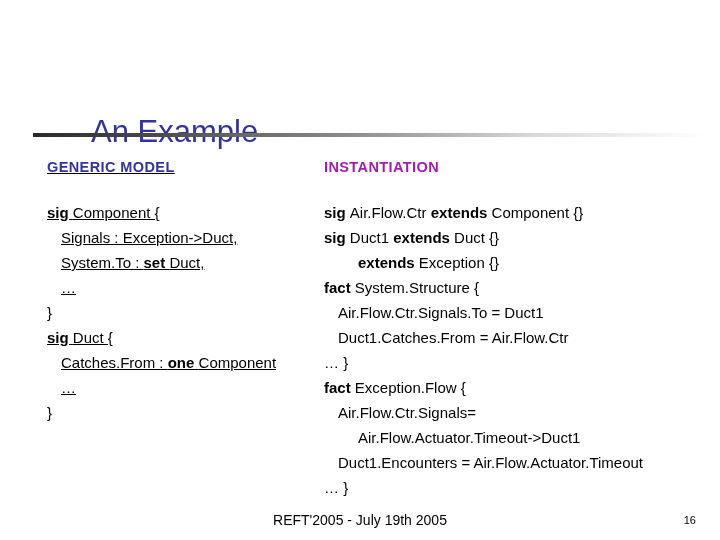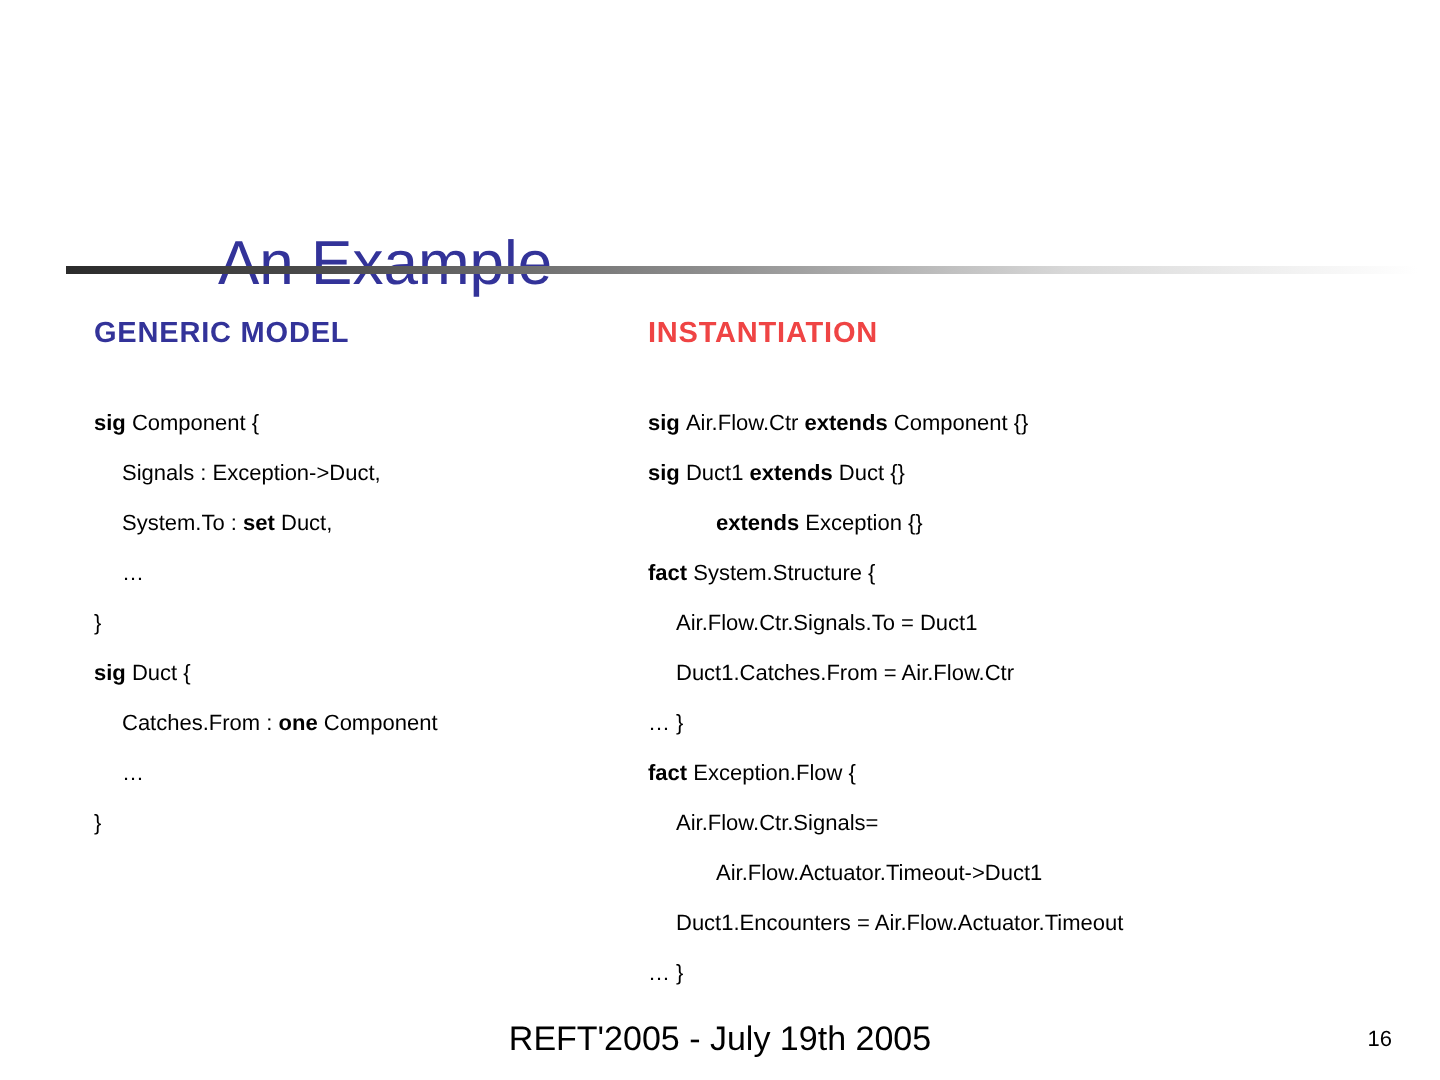--- a/index.html
+++ b/index.html
@@ -19,21 +19,21 @@
   .slide {
     position: absolute;
     inset: 0;
     width: 720px;
     height: 540px;
   }
 
   
   .slide-title {
     position: absolute;
-    left: 109px;
+    left: 91px;
     top: 92px;
     font-size: 31px;
     font-weight: normal;
     color: #333399;
     letter-spacing: 0px;
     line-height: 38px;
     white-space: nowrap;
   }
 
   .title-rule {
@@ -49,57 +49,57 @@
                 #d8d8d8 74%,
                 #f4f4f4 92%,
                 #ffffff 100%);
   }
 
   
   .col {
     position: absolute;
     top: 158px;
   }
-  .col-left  { left: 47px;  width: 275px; }
+  .col-left  { left: 47px;  width: 275px; text-decoration: underline; }
   .col-right { left: 324px; width: 392px; }
 
   .col-heading {
     font-size: 14.5px;
     font-weight: bold;
     letter-spacing: 0.4px;
     line-height: 18px;
     margin: 0 0 24px 0;
     white-space: nowrap;
   }
   .col-heading.generic { color: #333399; }
-  .col-heading.instant { color: #ef4444; }
+  .col-heading.instant { color: #a21caf; }
 
   .code-block {
-    font-size: 11px;
+    font-size: 15px;
     color: #000000;
     line-height: 25px;
   }
   .code-line {
     white-space: pre;
     height: 25px;
   }
   .code-line b { font-weight: bold; }
 
   .ind-0 { padding-left: 0px; }
   .ind-1 { padding-left: 14px; }
   .ind-2 { padding-left: 34px; }
 
   
   .footer-text {
     position: absolute;
     left: 0;
     top: 512px;
     width: 720px;
     text-align: center;
-    font-size: 17px;
+    font-size: 14px;
     color: #000000;
     line-height: 16px;
   }
   .footer-page {
     position: absolute;
     right: 24px;
     top: 512px;
     font-size: 11px;
     color: #000000;
     line-height: 16px;

